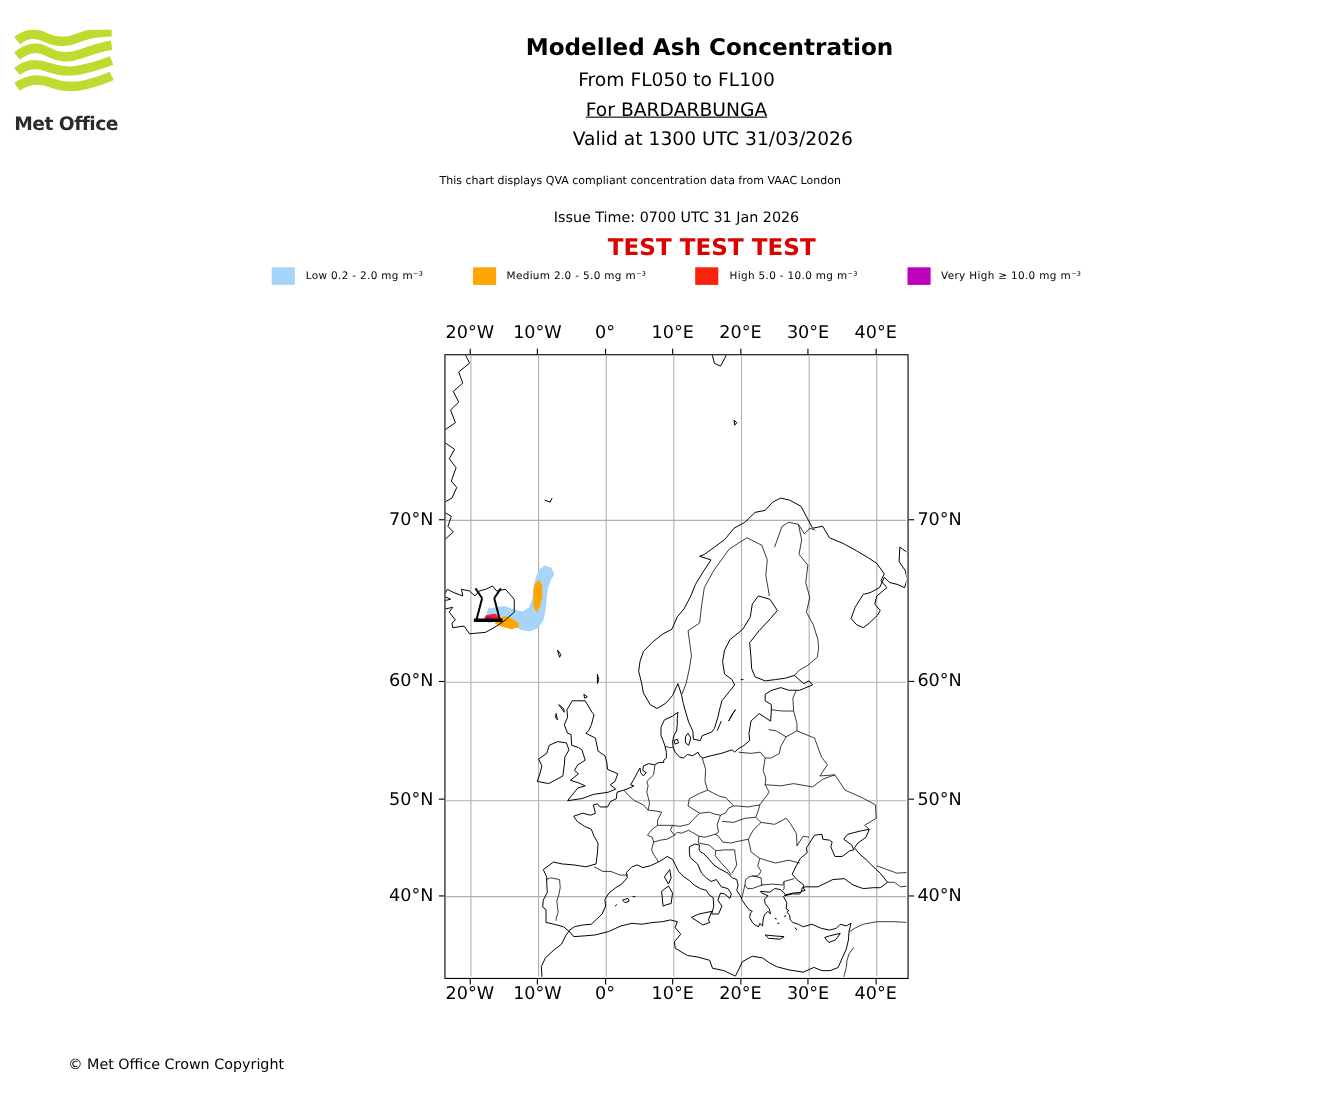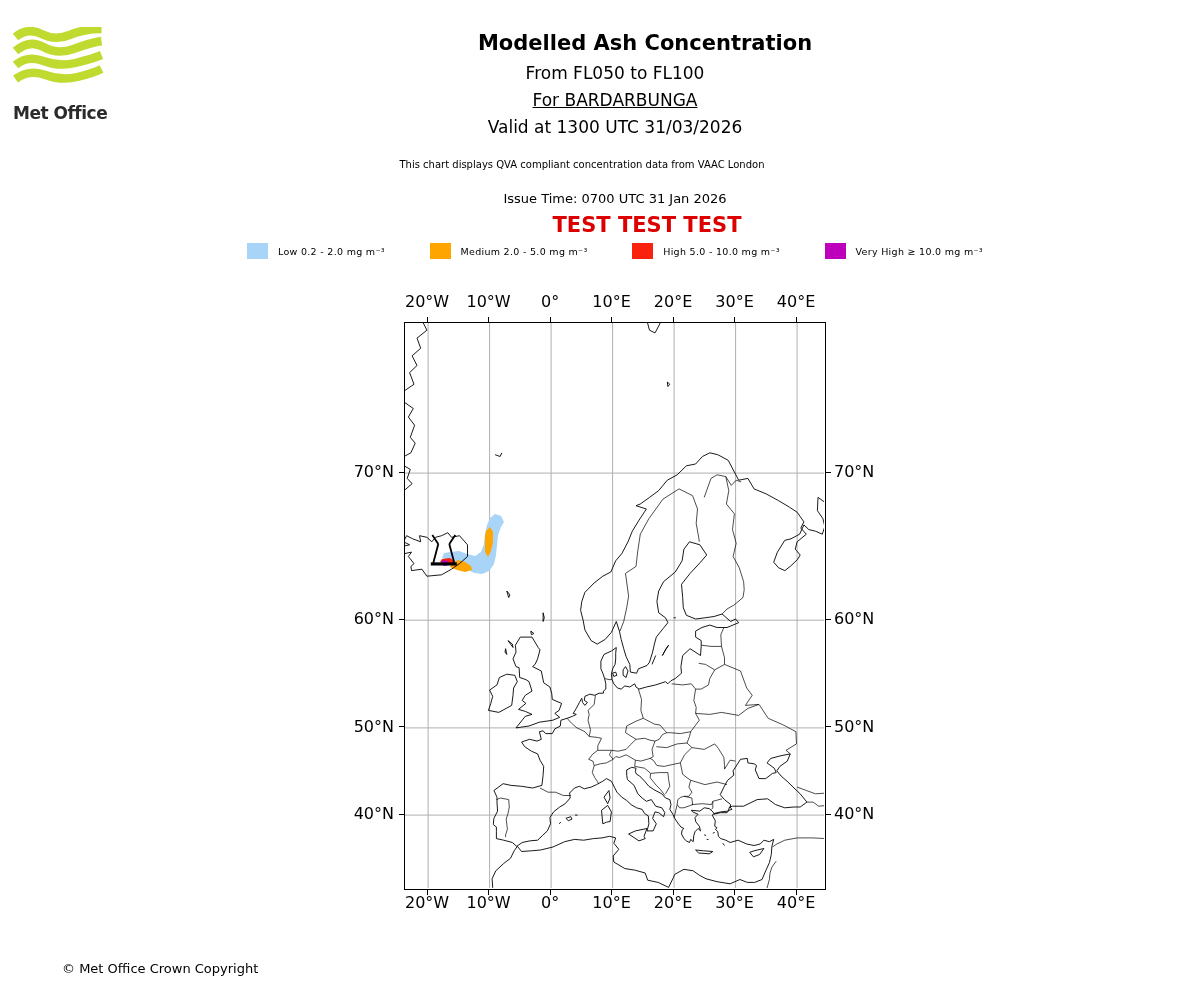--- a/index.html
+++ b/index.html
@@ -2,21 +2,21 @@
 <html><head>
 <meta charset="utf-8">
 <style>
   html,body{margin:0;padding:0;background:#fff;}
   .canvas{position:relative;width:1200px;height:1000px;background:#fff;overflow:hidden;
           font-family:"DejaVu Sans","Liberation Sans",sans-serif;color:#000;}
   .abs{position:absolute;white-space:nowrap;}
   .ctr{transform:translateX(-50%);}
   .page-title{left:615px;top:31px;font-size:21px;font-weight:bold;margin-left:30px;}
   .sub{left:615px;font-size:17px;text-align:center;}
-  .s1{top:63px;} .s2{top:90px;text-decoration:underline;} .s3{top:117px;}
+  .s1{top:63px;} .s2{top:90px;text-decoration:underline;} .s3{top:117px;margin-left:33px;}
   .desc{left:582px;top:159px;font-size:10px;}
   .issue{left:615px;top:191px;font-size:13px;}
   .test{left:615px;top:213px;font-size:21px;font-weight:bold;}
   .logo{left:13px;top:27px;width:100px;}
   .logo-text{font-size:17px;font-weight:bold;color:#2b2b2b;letter-spacing:-0.5px;margin-top:12px;}
   .legend{left:247px;top:243px;width:736px;display:flex;justify-content:space-between;align-items:center;}
   .legend-item{display:flex;align-items:center;}
   .legend-swatch{display:inline-block;width:21px;height:16px;margin-right:10px;}
   .legend-label{font-size:9.5px;letter-spacing:0.3px;}
   .map-frame{left:404px;top:322px;width:422px;height:568px;border:1.5px solid #000;box-sizing:border-box;}

